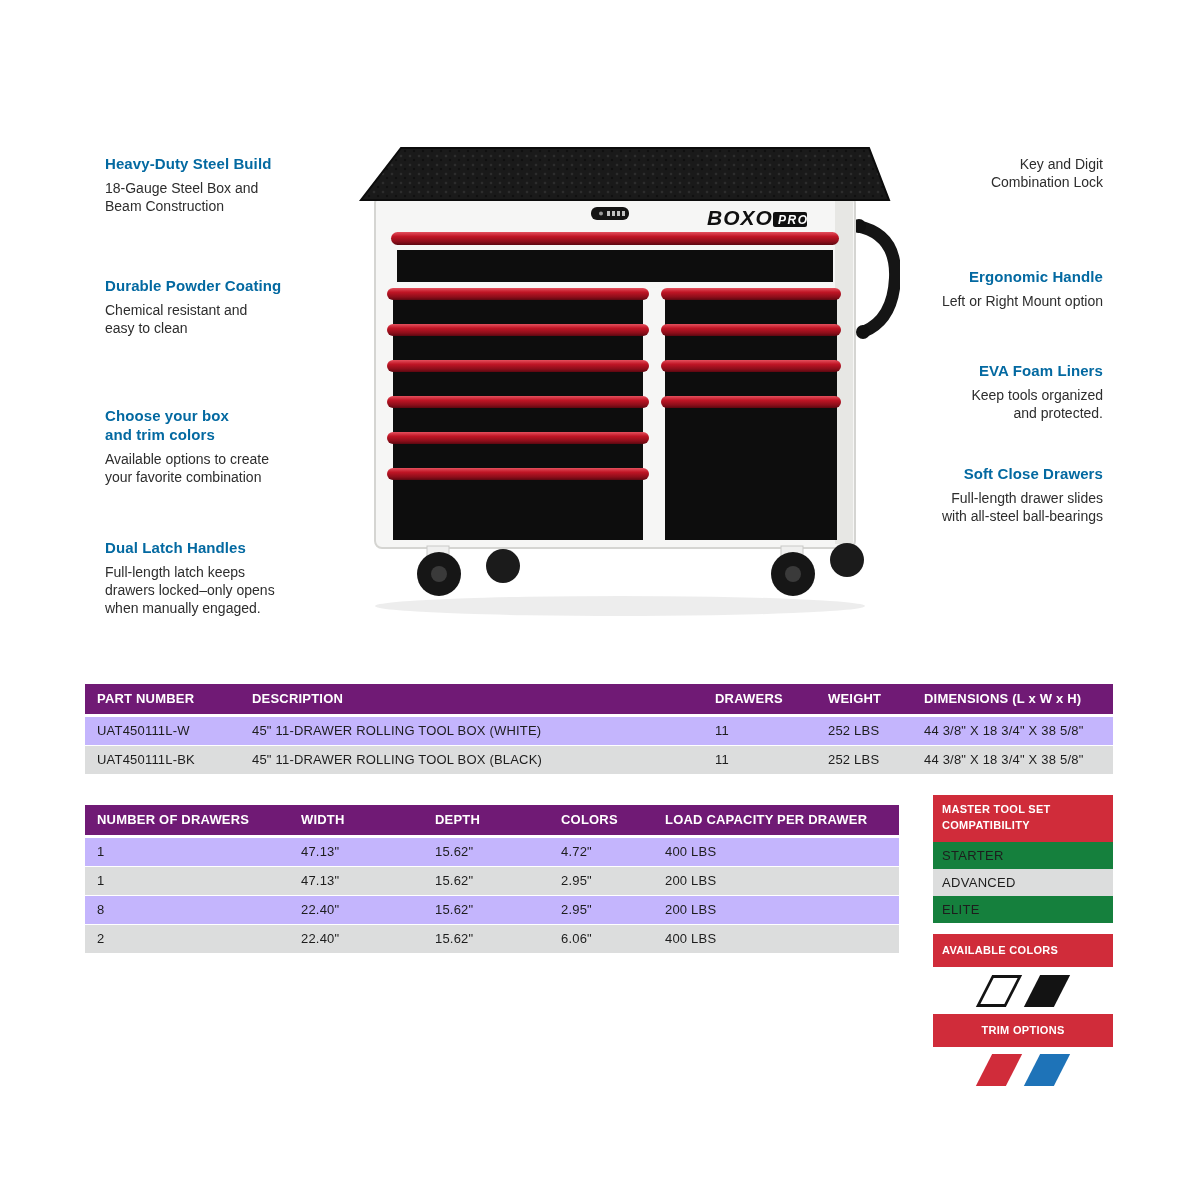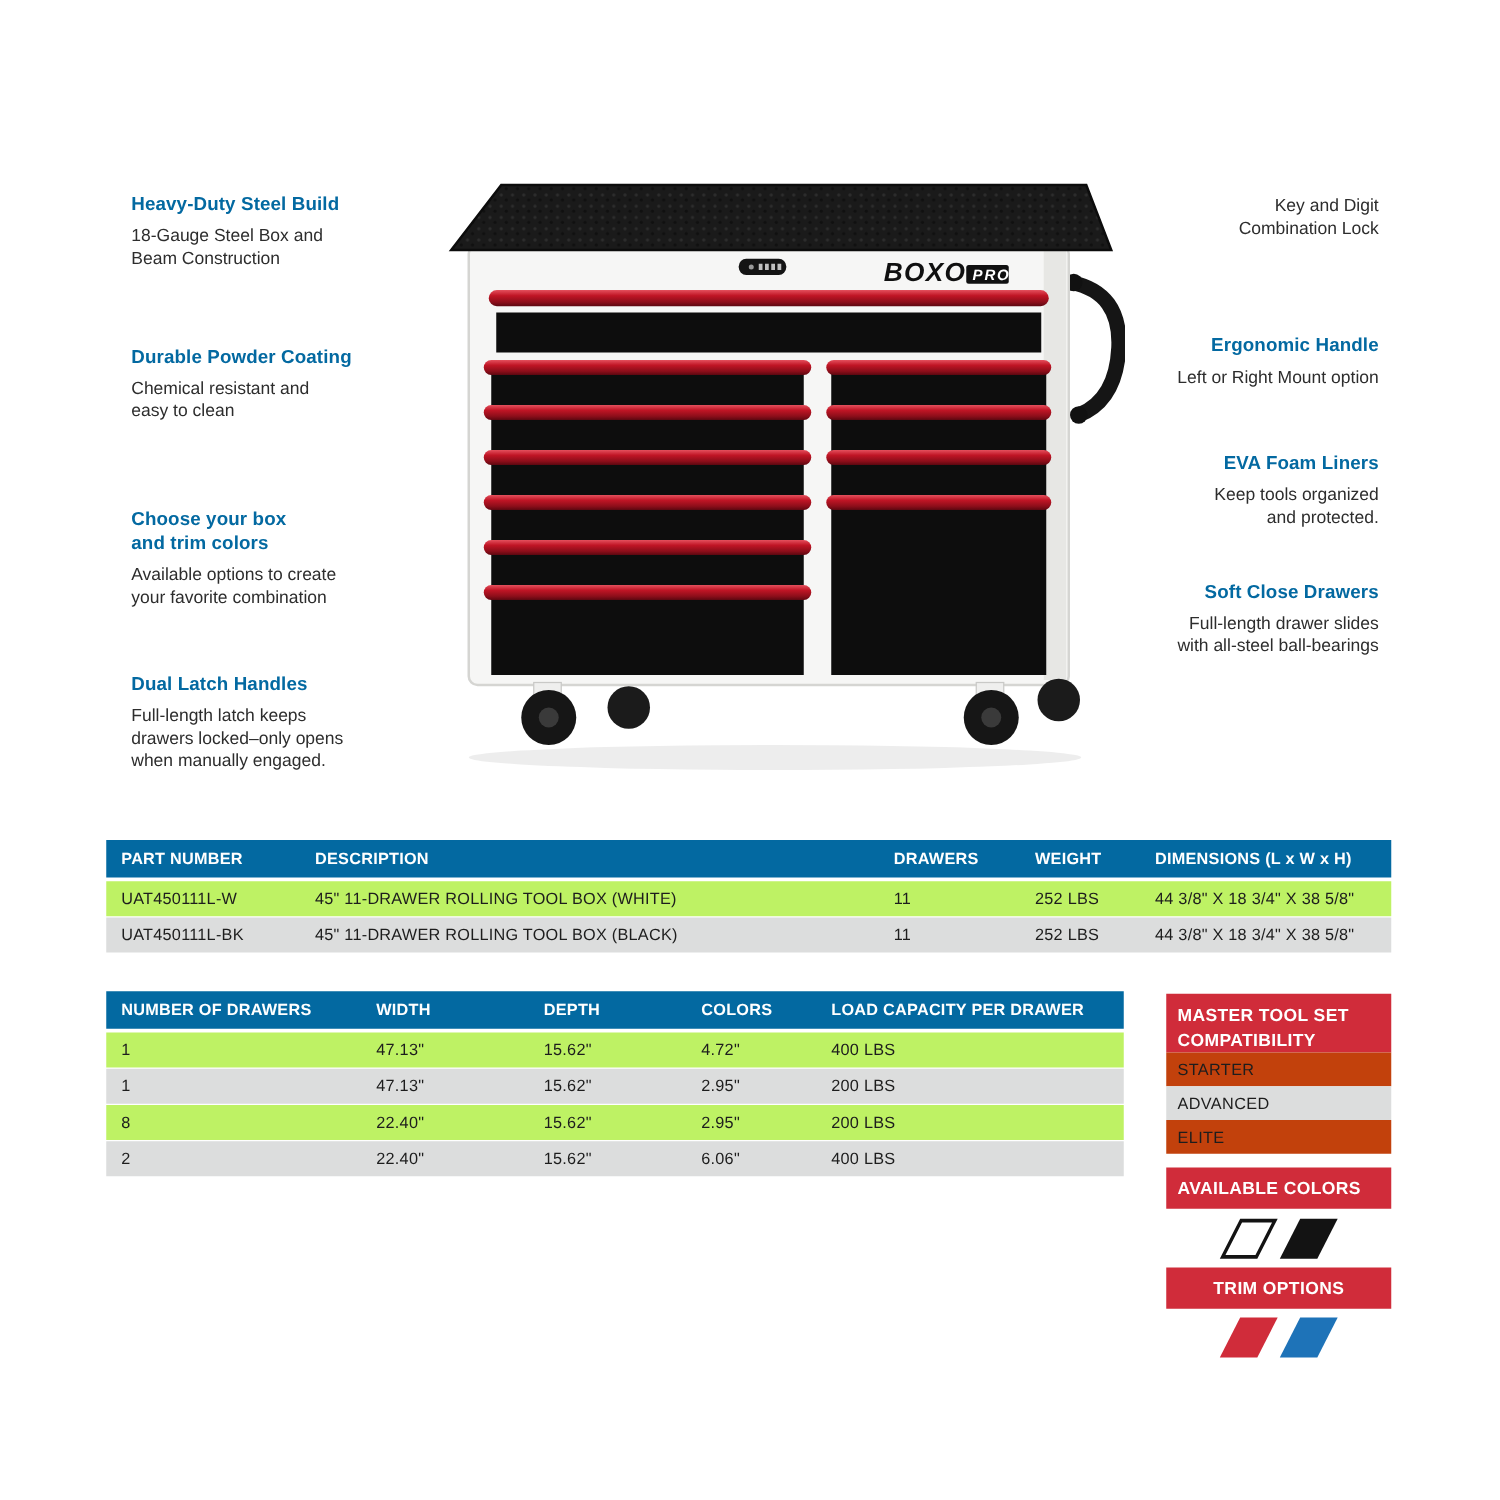--- a/index.html
+++ b/index.html
@@ -9,35 +9,35 @@
 
   
   .feat { position:absolute; }
   .feat-left { left:105px; width:215px; text-align:left; }
   .feat-right { right:97px; width:330px; text-align:right; }
   .feat h3 { margin:0 0 5px 0; font-size:15px; font-weight:700; color:#0369a1; line-height:1.25; white-space:pre-line; letter-spacing:.1px; }
   .feat p { margin:0; font-size:14px; font-weight:400; color:#2d2d2d; line-height:1.3; white-space:pre-line; }
 
   
   .tbl { position:absolute; }
-  .thead { height:30px; background:#0369a1; position:relative; }
+  .thead { height:30px; background:#701a75; position:relative;margin-top:12px; }
   .thead .cell { color:#ffffff; font-weight:700; line-height:30px; }
-  .trow { height:28px; position:relative; margin-top:1px; background:#bef264; }
+  .trow { height:28px; position:relative; margin-top:1px; background:#c4b5fd; }
   .trow.alt { background:#dcdddd; }
   .trow.first { margin-top:3px; }
   .cell { position:absolute; top:0; font-size:13px; color:#1d1d1d; line-height:28px; white-space:nowrap; letter-spacing:.2px; }
   .t1 .c0{left:12px}  .t1 .c1{left:167px} .t1 .c2{left:630px} .t1 .c3{left:743px} .t1 .c4{left:839px}
   .t2 .c0{left:12px}  .t2 .c1{left:216px} .t2 .c2{left:350px} .t2 .c3{left:476px} .t2 .c4{left:580px}
 
   
   .side { position:absolute; left:933px; top:793px; width:180px; }
-  .red-head { background:#d02c3a; color:#ffffff; font-weight:700; font-size:14px; letter-spacing:.3px; padding:0 9px; white-space:pre-line; }
+  .red-head { background:#d02c3a; color:#ffffff; font-weight:700; font-size:11px; letter-spacing:.3px; padding:0 9px; white-space:pre-line; }
   .side .master-head { position:absolute; top:2px; left:0; right:0; height:47px; line-height:1.45; padding-top:7px; }
   .side .items { position:absolute; top:49px; left:0; right:0; }
-  .side .item { height:27px; line-height:27px; padding-left:9px; font-size:13px; color:#1d1d1d; letter-spacing:.3px; background:#c2410c; }
+  .side .item { height:27px; line-height:27px; padding-left:9px; font-size:13px; color:#1d1d1d; letter-spacing:.3px; background:#15803d; }
   .side .item.alt { background:#dcdddd; }
   .side .colors-head { position:absolute; top:141px; left:0; right:0; height:33px; line-height:33px; }
   .side .color-swatches { position:absolute; top:180px; left:0; right:0; height:36px; display:flex; justify-content:center; align-items:center; gap:18px; }
   .side .trim-head { position:absolute; top:221px; left:0; right:0; height:33px; line-height:33px;text-align:center; }
   .side .trim-swatches { position:absolute; top:259px; left:0; right:0; height:36px; display:flex; justify-content:center; align-items:center; gap:18px; }
   .swatch { width:30px; height:32px; transform:skewX(-27deg); }
   .sw-white { background:#ffffff; border:3px solid #131313; }
   .sw-black { background:#131313; }
   .sw-red   { background:#d02c3a; }
   .sw-blue  { background:#1e73b8; }

